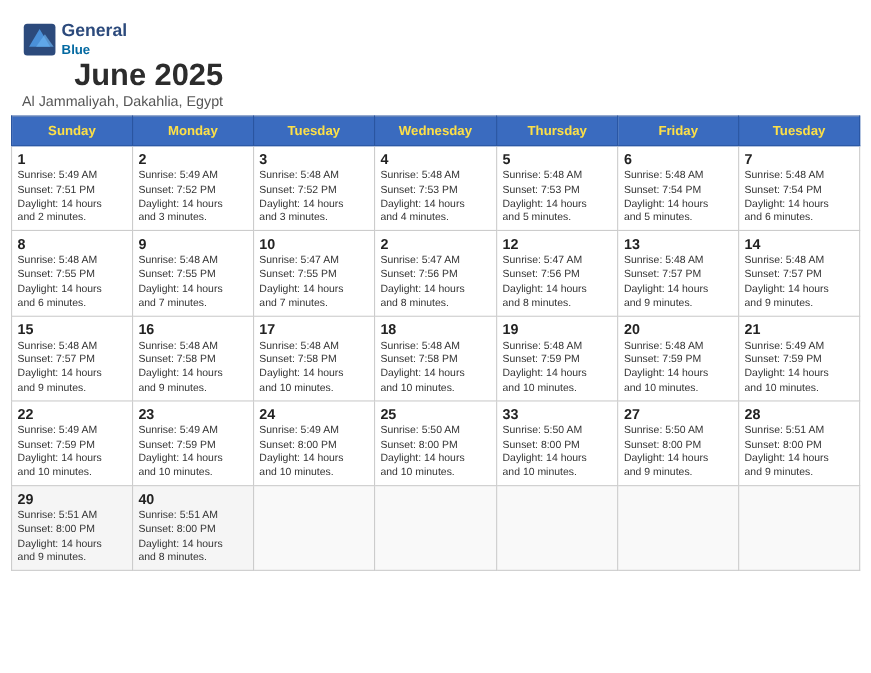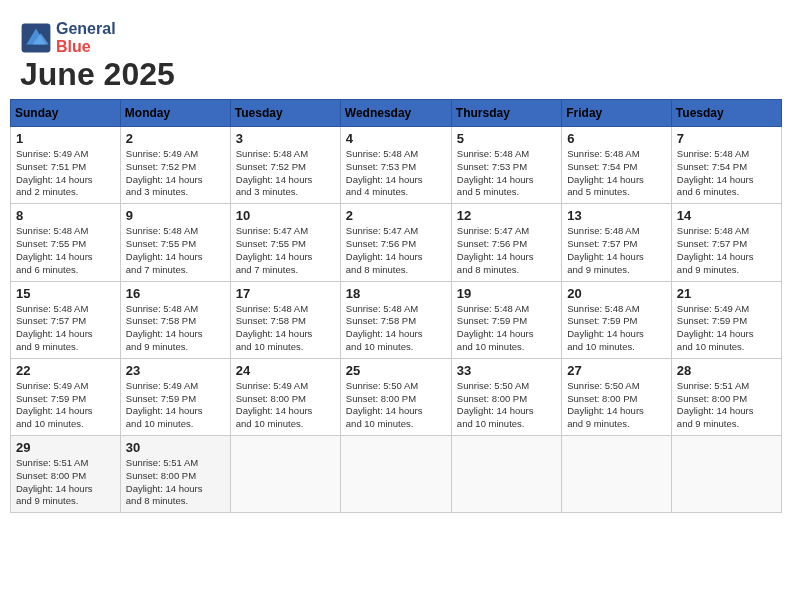--- a/index.html
+++ b/index.html
@@ -23,38 +23,38 @@
     }
     .logo-icon {
       width: 32px;
       height: 32px;
       margin-right: 4px;
     }
     .title-block {
       text-align: right;
     }
     .month-year {
-      font-size: 32px;
+      font-size: 28px;
       font-weight: bold;
       color: #2c2c2c;
     }
     .location {
       font-size: 13px;
       color: #555;
     }
     .calendar {
       width: 100%;
       border-collapse: collapse;
       font-size: 10px;
     }
     .calendar th {
       background: #3a6bbf;
-      color: #000000;
+      color: #fde047;
       padding: 6px 4px;
-      text-align: left;
+      text-align: center;
       font-size: 12px;
       font-weight: bold;
       border: 1px solid #2a55a0;
     }
     .calendar td {
       border: 1px solid #ccc;
       vertical-align: top;
       padding: 4px 5px;
       width: 113px;
       min-height: 80px;
@@ -84,25 +84,26 @@
 
 <div class="header">
   <div class="logo">
     <svg class="logo-icon" viewBox="0 0 40 40">
       <rect x="2" y="2" width="36" height="36" rx="4" fill="#2c4a7c"></rect>
       <polygon points="20,8 32,28 8,28" fill="#4a90d9"></polygon>
       <polygon points="26,14 36,28 16,28" fill="#6ab0f0" opacity="0.7"></polygon>
     </svg>
     <div>
       <div style="font-size:16px;font-weight:bold;color:#2c4a7c;">General</div>
-      <div style="font-size:16px;font-weight:bold;color:#ef4444;">Blue</div>
+      <div style="font-size:12px;font-weight:bold;color:#0369a1;">Blue</div>
     </div>
   </div>
   <div class="title-block">
     <div class="month-year">June 2025</div>
+    <div class="location">Al Jammaliyah, Dakahlia, Egypt</div>
   </div>
 </div>
 
 <table class="calendar">
   <thead>
     <tr>
       <th>Sunday</th>
       <th>Monday</th>
       <th>Tuesday</th>
       <th>Wednesday</th>
@@ -231,21 +232,21 @@
           <span class="day-num">28</span>
           <div class="day-info">Sunrise: 5:51 AM<br>Sunset: 8:00 PM<br>Daylight: 14 hours<br>and 9 minutes.</div>
         </td>
       </tr>
       <tr style="background: rgb(245, 245, 245);">
         <td style="background: rgb(245, 245, 245);">
           <span class="day-num">29</span>
           <div class="day-info">Sunrise: 5:51 AM<br>Sunset: 8:00 PM<br>Daylight: 14 hours<br>and 9 minutes.</div>
         </td>
         <td style="background: rgb(245, 245, 245);">
-          <span class="day-num">30</span>
+          <span class="day-num">40</span>
           <div class="day-info">Sunrise: 5:51 AM<br>Sunset: 8:00 PM<br>Daylight: 14 hours<br>and 8 minutes.</div>
         </td>
         <td class="empty" style="background: rgb(249, 249, 249);"></td>
         <td class="empty" style="background: rgb(249, 249, 249);"></td>
         <td class="empty" style="background: rgb(249, 249, 249);"></td>
         <td class="empty" style="background: rgb(249, 249, 249);"></td>
         <td class="empty" style="background: rgb(249, 249, 249);"></td>
       </tr>
     </tbody>
 </table>

